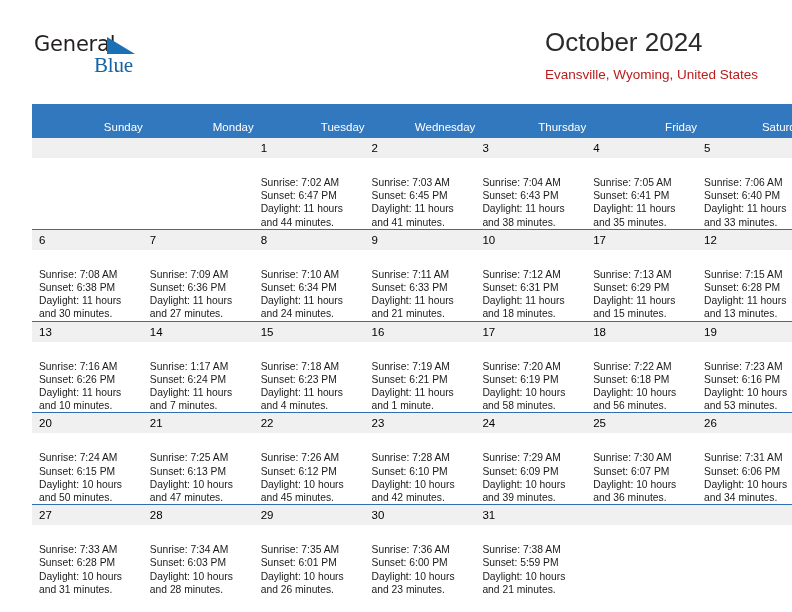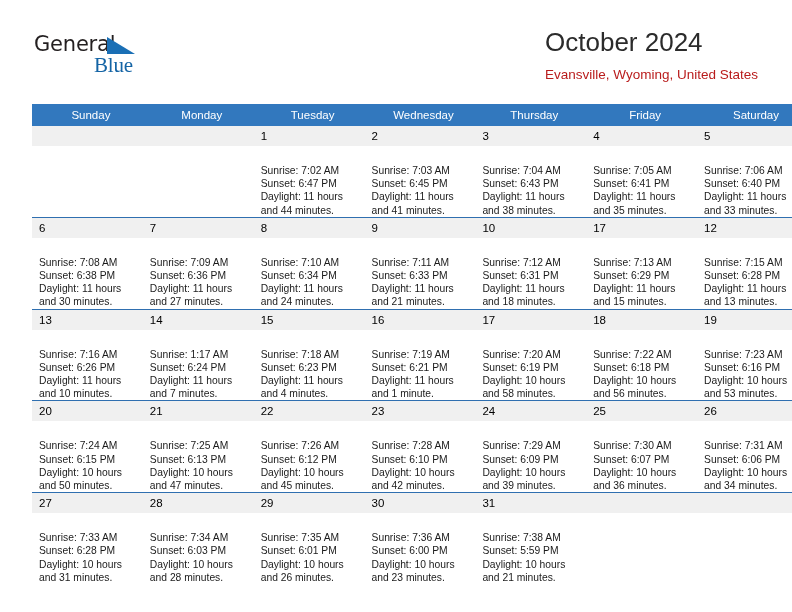--- a/index.html
+++ b/index.html
@@ -97,22 +97,22 @@
   table.cal {
     border-collapse: collapse;
     table-layout: fixed;
     width: 727px;
   }
   table.cal th {
     background: #3278be;
     color: #ffffff;
     font-size: 11.5px;
     font-weight: normal;
-    text-align: center;
-    padding: 4px 0 4px 7px;
+    text-align: right;
+    padding: 16px 0 4px 7px;
     height: 14px;
     line-height: 14px;
     border: none;
     width: 103.85px;
   }
   table.cal td {
     vertical-align: top;
     padding: 0;
     border: none;
     border-top: 1px solid #2f6fb0;

